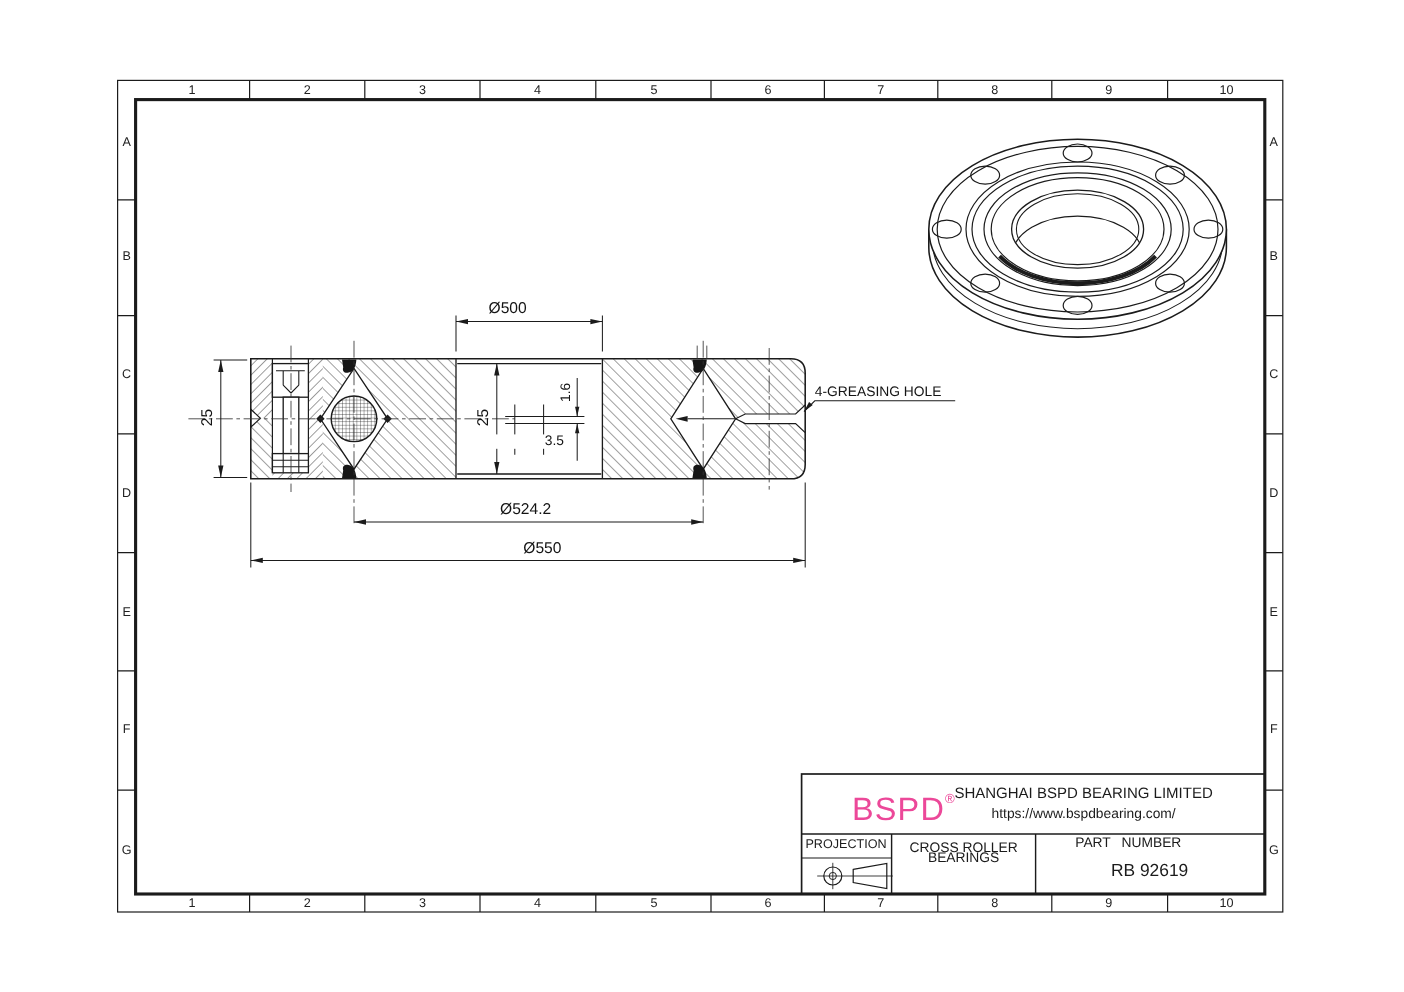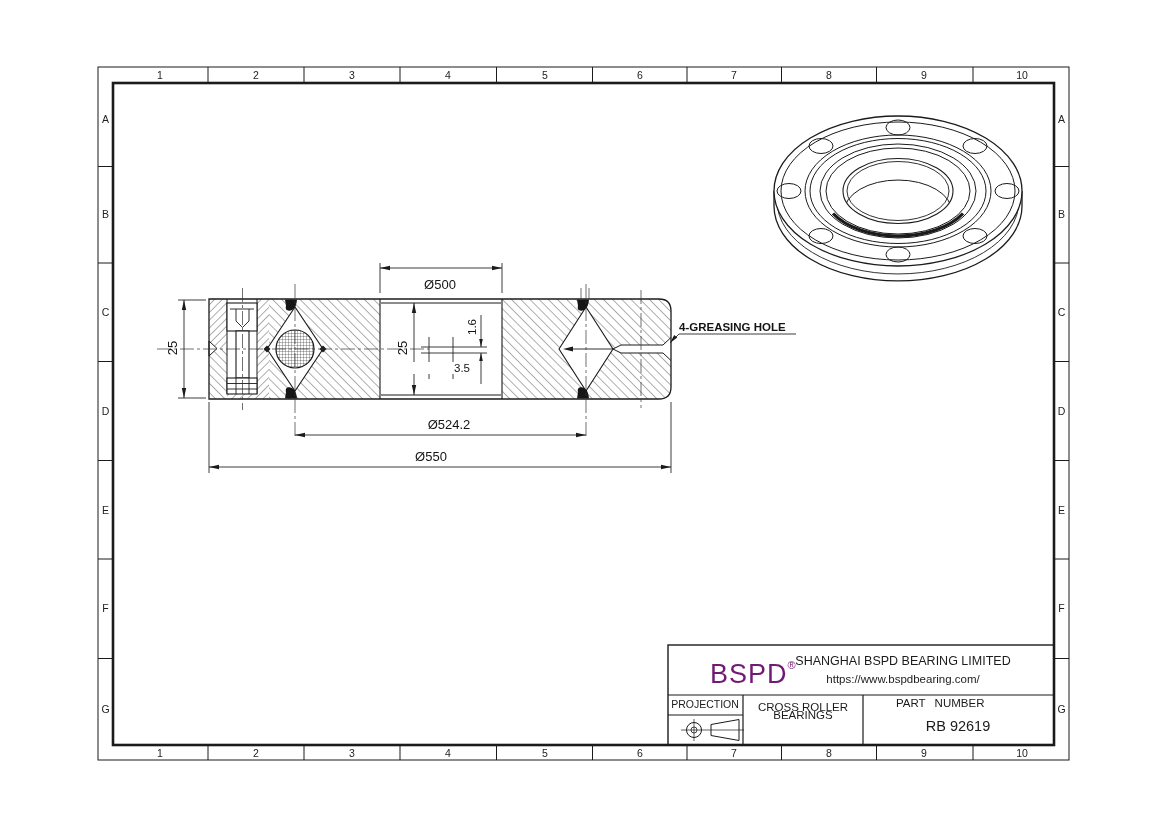--- a/index.html
+++ b/index.html
@@ -5,21 +5,21 @@
   html,body{margin:0;padding:0;background:#ffffff;}
   #canvas{position:relative;width:1170px;height:827px;background:#fff;
           font-family:"Liberation Sans",sans-serif;color:#1b1b1b;overflow:hidden;}
   svg{position:absolute;left:0;top:0;}
   .lbl{position:absolute;transform:translate(-50%,-50%);font-size:13px;white-space:nowrap;color:#141414;}
   .lblL{position:absolute;font-size:11.5px;white-space:nowrap;color:#141414;}
   .rot{position:absolute;transform:translate(-50%,-50%) rotate(-90deg);font-size:13px;white-space:nowrap;color:#141414;}
   .sm{font-size:11.5px;}
   .bg{background:#fff;padding:0 2px;}
   .glabel{position:absolute;transform:translate(-50%,-50%);font-size:10.5px;color:#222;white-space:nowrap;}
-  .tb-logo{position:absolute;left:710px;top:659px;font-size:27px;letter-spacing:1px;color:#701a75;}
+  .tb-logo{position:absolute;left:710px;top:659px;font-size:27px;letter-spacing:1px;color:#ec4899;}
   .tb-reg{font-size:11px;vertical-align:14px;}
   .tb-company{position:absolute;left:903px;top:661px;transform:translate(-50%,-50%);font-size:12.5px;white-space:nowrap;}
   .tb-url{position:absolute;left:903px;top:679px;transform:translate(-50%,-50%);font-size:11.5px;white-space:nowrap;}
   .tb-proj{position:absolute;left:705px;top:704px;transform:translate(-50%,-50%);font-size:10.5px;}
   .tb-prod{position:absolute;left:803px;transform:translate(-50%,-50%);font-size:11.5px;white-space:nowrap;}
   .tb-pnl{position:absolute;left:872px;top:703px;transform:translate(0,-50%);font-size:11.5px;word-spacing:6px;padding-left:24px;}
   .tb-pn{position:absolute;left:958px;top:726px;transform:translate(-50%,-50%);font-size:14.5px;white-space:nowrap;}
 </style>
 </head>
 <body>
@@ -184,28 +184,28 @@
     <g>
       <circle cx="694" cy="730" r="7.5" stroke-width="1"></circle>
       <circle cx="694" cy="730" r="3" stroke-width="0.8"></circle>
       <path d="M681,730H744" stroke-width="0.7"></path>
       <path d="M694,719V741" stroke-width="0.7"></path>
       <polygon points="711,724.5 739,719.5 739,740.5 711,735.5" stroke-width="1"></polygon>
     </g>
   </g>
 </svg>
 
-<div class="lbl" style="left:440px;top:256px;margin-top:28px;">Ø500</div>
-<div class="lbl" style="left:449px;top:424px;">Ø524.2</div>
-<div class="lbl" style="left:431px;top:456px;">Ø550</div>
+<div class="lbl" style="left:423px;top:256px;">Ø500</div>
+<div class="lbl" style="left:438px;top:424px;">Ø524.2</div>
+<div class="lbl" style="left:452px;top:456px;">Ø550</div>
 <div class="rot" style="left:172px;top:348px;">25</div>
 <div class="rot" style="left:402px;top:348px;">25</div>
 <div class="rot sm" style="left:472px;top:327px;">1.6</div>
 <div class="lbl sm bg" style="left:441px;top:368px;padding-left:44px;">3.5</div>
-<div class="lblL" style="left:679px;top:321px;font-weight:bold;">4-GREASING HOLE</div>
+<div class="lblL" style="left:679px;top:321px;">4-GREASING HOLE</div>
 
 <div class="tb-logo"><span>BSPD</span><span class="tb-reg">®</span></div>
 <div class="tb-company">SHANGHAI BSPD BEARING LIMITED</div>
 <div class="tb-url">https://www.bspdbearing.com/</div>
 <div class="tb-proj">PROJECTION</div>
 <div class="tb-prod" style="top:707px;text-align:center;">CROSS ROLLER</div>
 <div class="tb-prod" style="top:715px;">BEARINGS</div>
 <div class="tb-pnl">PART NUMBER</div>
 <div class="tb-pn">RB 92619</div>
 

